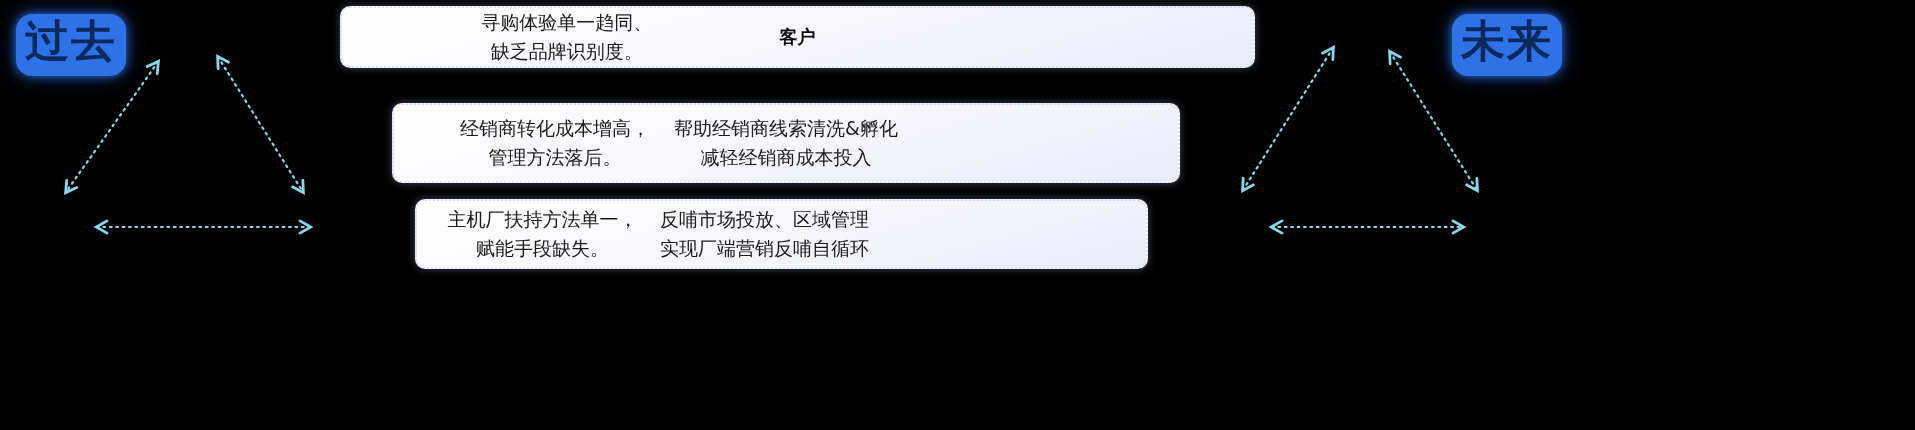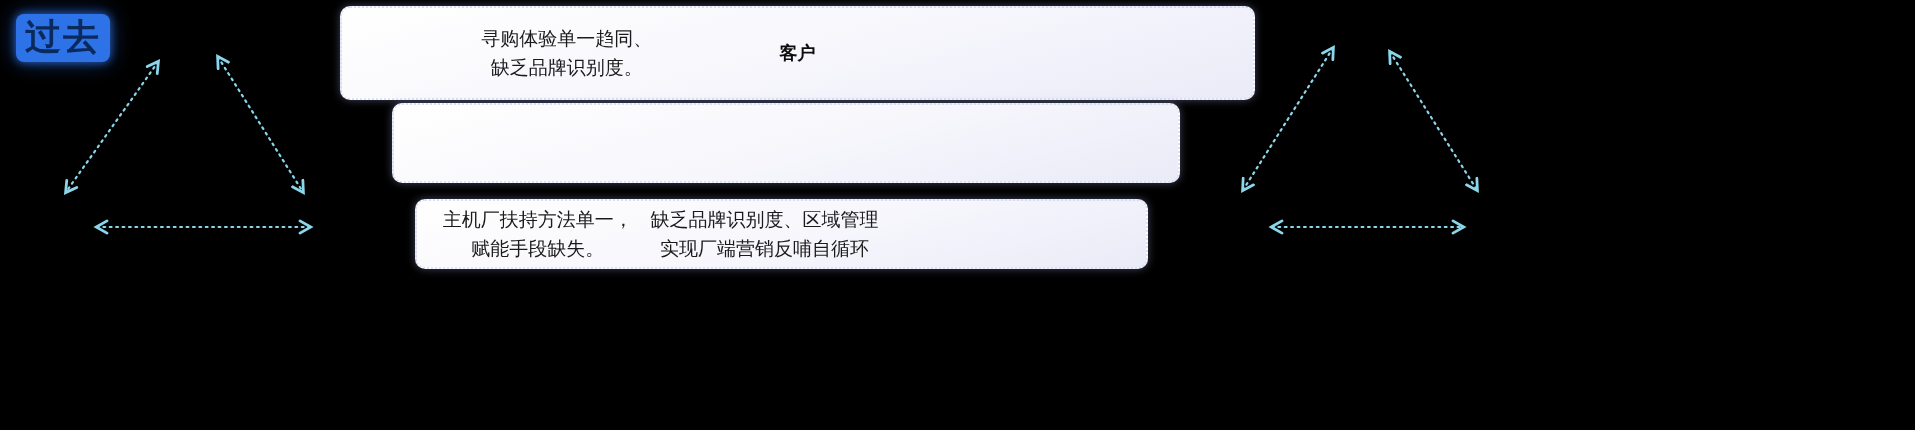--- a/index.html
+++ b/index.html
@@ -18,46 +18,46 @@
     position: relative;
     width: 1915px;
     height: 430px;
     background: var(--background);
     overflow: hidden;
   }
 
   
   .tag {
     position: absolute;
-    font-size: 36px;
+    font-size: 44px;
     font-weight: bold;
     line-height: 1.1;
     color: var(--tag-text);
     background: var(--tag-bg);
-    padding: 3px 9px 5px 9px;
-    border-radius: 8px;
+    padding: 3px 9px 11px 9px;
+    border-radius: 16px;
     box-shadow: 0 0 10px rgba(46,114,232,0.85), 0 0 22px rgba(46,114,232,0.45);
     letter-spacing: 2px;
   }
   .tag-past   { left: 16px;  top: 14px; }
   .tag-future { left: 1452px; top: 14px; }
 
   
   .box {
     position: absolute;
     display: grid;
     grid-template-columns: 1fr auto 1fr;
     align-items: center;
     background: linear-gradient(165deg, #ffffff 0%, #f6f6fc 55%, #e9ebf7 100%);
     border: 2px dotted rgba(205,210,240,0.65);
     border-radius: 10px;
     box-shadow: 0 0 9px rgba(160,170,225,0.40);
     padding: 0 42px;
   }
-  .box-1 { left: 340px; top: 6px;   width: 915px; height: 94px; }
+  .box-1 { left: 340px; top: 6px;   width: 915px; height: 62px; }
   .box-2 { left: 392px; top: 103px; width: 788px; height: 80px; }
   .box-3 { left: 415px; top: 199px; width: 733px; height: 70px; padding-left: 8px; }
 
   .cell {
     white-space: pre-line;
     color: var(--box-text);
     text-align: center;
   }
   .cell.side {
     font-size: 19px;
@@ -106,30 +106,35 @@
     <line x1="158" y1="62" x2="66" y2="192" class="arrow-line" marker-start="url(#ah)" marker-end="url(#ah)"></line>
     <line x1="218" y1="57" x2="303" y2="192" class="arrow-line" marker-start="url(#ah)" marker-end="url(#ah)"></line>
     <line x1="97" y1="227" x2="310" y2="227" class="arrow-line" marker-start="url(#ah)" marker-end="url(#ah)"></line>
 
     <line x1="1333" y1="48" x2="1243" y2="190" class="arrow-line" marker-start="url(#ah)" marker-end="url(#ah)"></line>
     <line x1="1390" y1="52" x2="1477" y2="190" class="arrow-line" marker-start="url(#ah)" marker-end="url(#ah)"></line>
     <line x1="1272" y1="227" x2="1463" y2="227" class="arrow-line" marker-start="url(#ah)" marker-end="url(#ah)"></line>
   </svg>
 
   <div class="tag tag-past">过去</div>
+  <div class="tag tag-future">未来</div>
 
   <div class="box box-1">
     <div class="cell side">寻购体验单一趋同、
 缺乏品牌识别度。</div>
     <div class="cell title">客户</div>
   </div>
 
   <div class="box box-2">
+    <div class="cell side">经销商转化成本增高，
+管理方法落后。</div>
+    <div class="cell side">帮助经销商线索清洗&amp;孵化
+减轻经销商成本投入</div>
   </div>
 
   <div class="box box-3">
     <div class="cell side">主机厂扶持方法单一，
 赋能手段缺失。</div>
-    <div class="cell side">缺乏品牌识别度、区域管理
+    <div class="cell side">反哺市场投放、区域管理
 实现厂端营销反哺自循环</div>
   </div>
 
 </div>
 
 </body></html>

